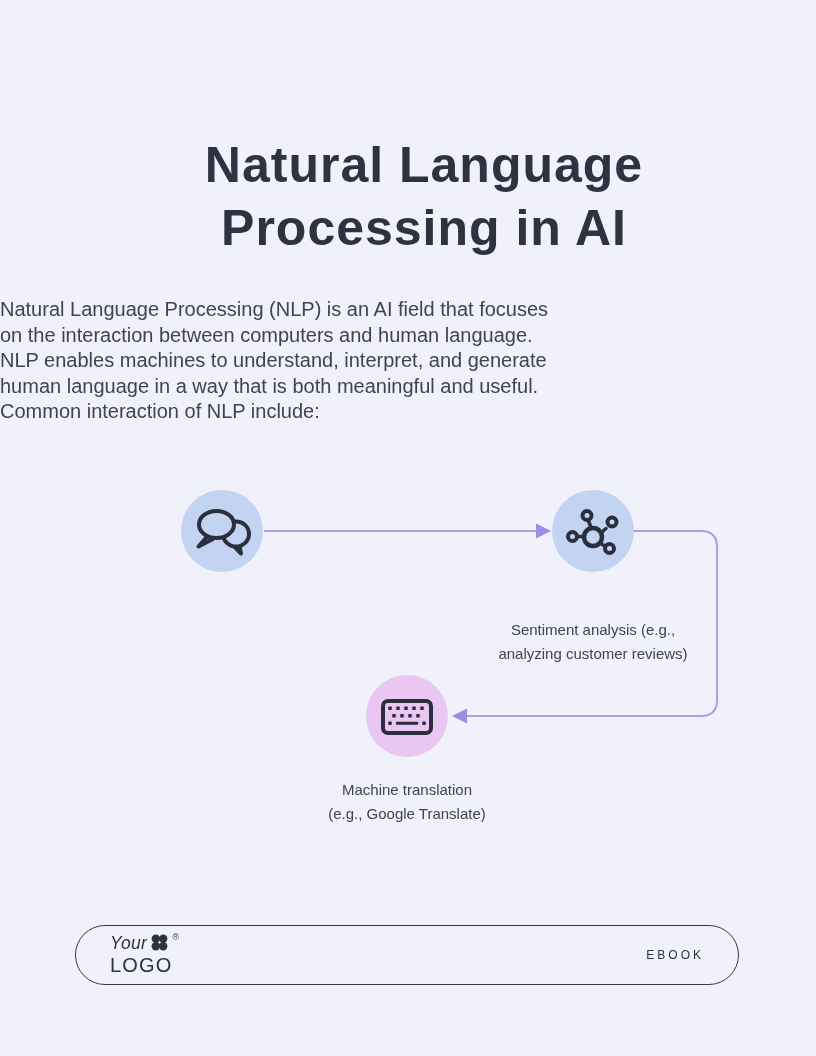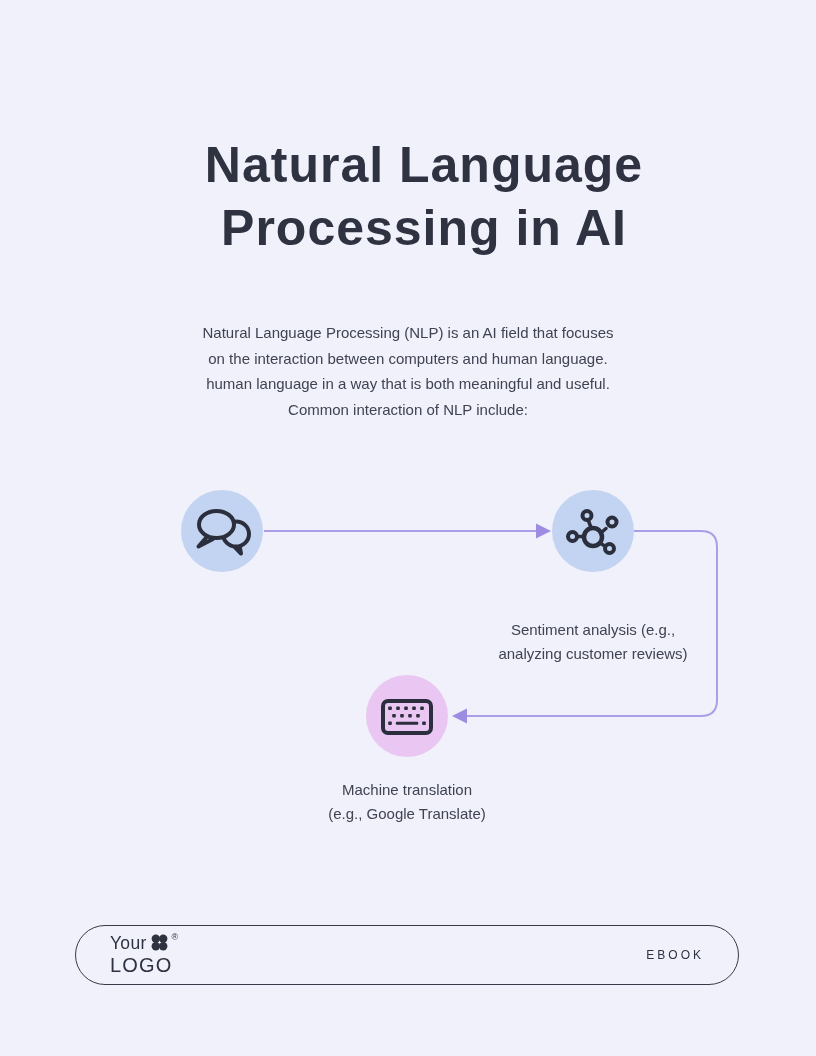--- a/index.html
+++ b/index.html
@@ -7,22 +7,22 @@
     position:relative;width:816px;height:1056px;margin:0 auto;
     background:var(--background,#f0f1fa);
     font-family:"Liberation Sans",sans-serif;overflow:hidden;
   }
   .title{
     position:absolute;top:118px;left:0;width:100%;
     text-align:center;font-size:50px;line-height:63px;font-weight:800;
     letter-spacing:1px;color:var(--title-text,#2e3241);
   }
   .intro{
-    position:absolute;top:320px;left:0;width:100%;
-    text-align:center;font-size:15px;line-height:25.5px;
+    position:absolute;top:297px;left:0;width:100%;
+    font-size:20px;line-height:25.5px;
     color:var(--body-text,#3f4352);
   }
   .connectors{position:absolute;left:0;top:0;pointer-events:none;}
   .connector-line{stroke:var(--connector,#ac9de8);stroke-width:2;fill:none;}
   .connector-arrow{fill:var(--connector-arrow,#9d8ce2);}
   .node-circle{
     position:absolute;width:82px;height:82px;border-radius:50%;
     background:var(--node-bg,#c3d4f2);color:var(--icon-stroke,#2b2f3d);
     display:flex;align-items:center;justify-content:center;
   }
@@ -36,39 +36,40 @@
   #label-speech{left:52px;top:592px;}
   #label-sentiment{left:423px;top:618px;}
   #label-translation{left:237px;top:778px;}
   .footer{
     position:absolute;left:75px;top:925px;width:664px;height:60px;
     box-sizing:border-box;border:1.5px solid var(--footer-border,#363a49);
     border-radius:31px;display:flex;align-items:center;
     justify-content:space-between;padding:0 34px;
   }
   .logo{display:flex;flex-direction:column;color:var(--title-text,#2e3241);}
-  .logo-top{display:flex;align-items:flex-start;gap:4px;font-size:17.5px;font-weight:500;line-height:1;letter-spacing:0.3px;}
+  .logo-top{display:flex;align-items:flex-start;gap:4px;font-size:17.5px;font-weight:500;line-height:1;letter-spacing:0.3px;font-style:italic;}
   .logo-clover{margin-top:-1px;}
   .logo-reg{font-size:9px;line-height:1;margin-top:-2px;}
   .logo-bottom{font-size:20px;font-weight:400;letter-spacing:1.2px;line-height:1;margin-top:2px;}
   .badge{font-size:12px;letter-spacing:3px;color:var(--title-text,#2e3241);}
 </style>
 </head>
 <body>
 
 <div class="page">
 
   <h1 class="title" style="margin:16px;">
     <div>Natural Language</div>
     <div>Processing in AI</div>
   </h1>
 
   <div class="intro">
     <div>Natural Language Processing (NLP) is an AI field that focuses</div>
     <div>on the interaction between computers and human language.</div>
+    <div>NLP enables machines to understand, interpret, and generate</div>
     <div>human language in a way that is both meaningful and useful.</div>
     <div>Common interaction of NLP include:</div>
   </div>
 
   <svg class="connectors" width="816" height="1056" viewBox="0 0 816 1056">
     <path class="connector-line" d="M 264 531 L 537 531"></path>
     <polygon class="connector-arrow" points="551,531 536,523.5 536,538.5"></polygon>
     <path class="connector-line" d="M 634 531 L 701 531 Q 717 531 717 547 L 717 700 Q 717 716 701 716 L 467 716"></path>
     <polygon class="connector-arrow" points="452,716 467,708.5 467,723.5"></polygon>
   </svg>

